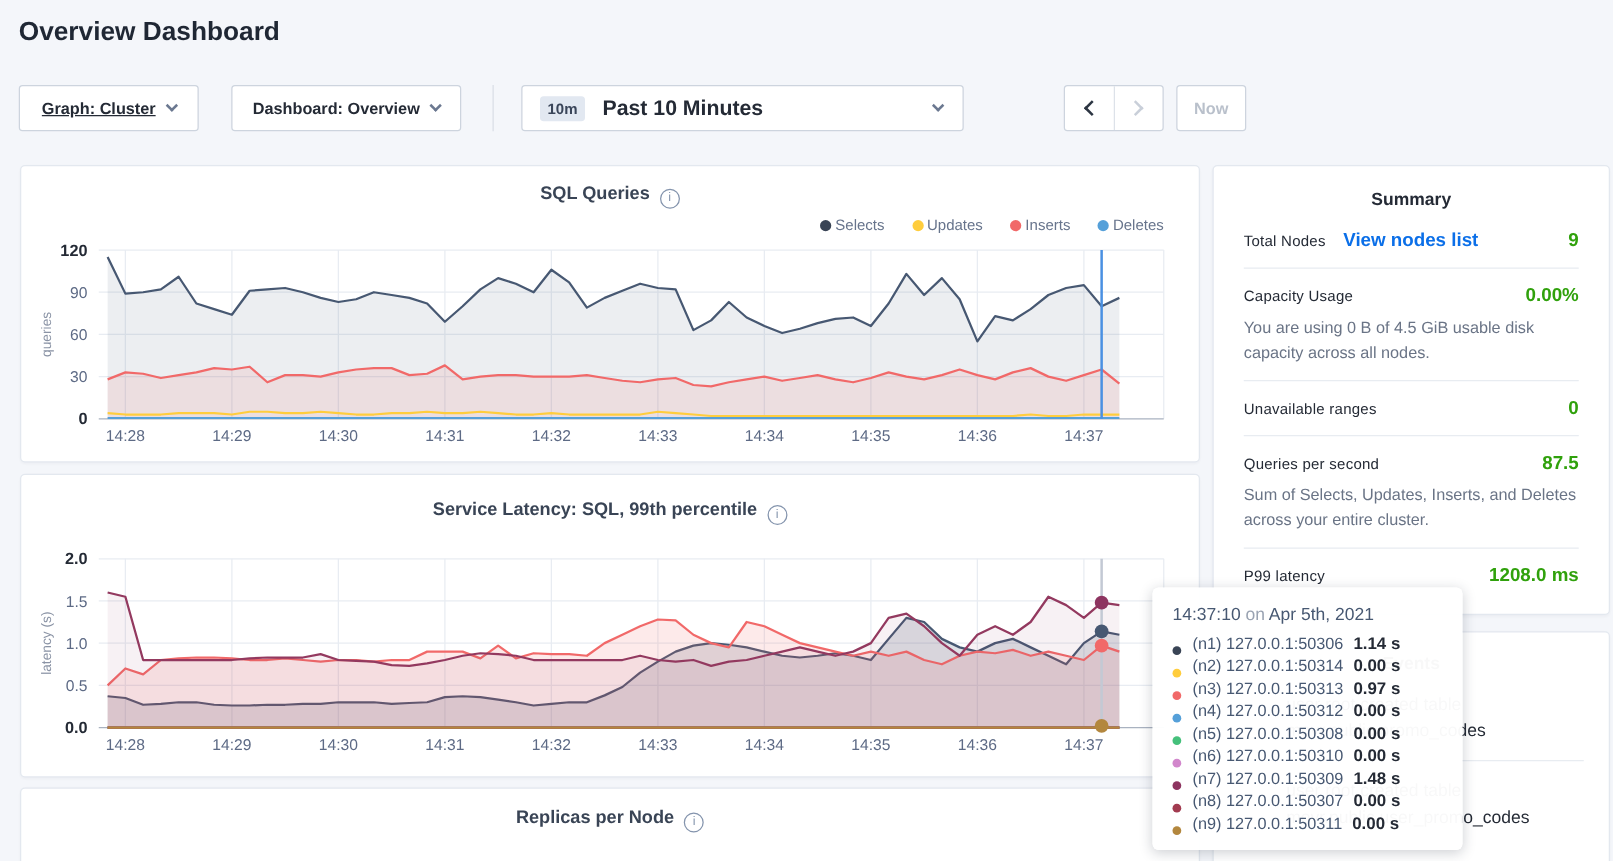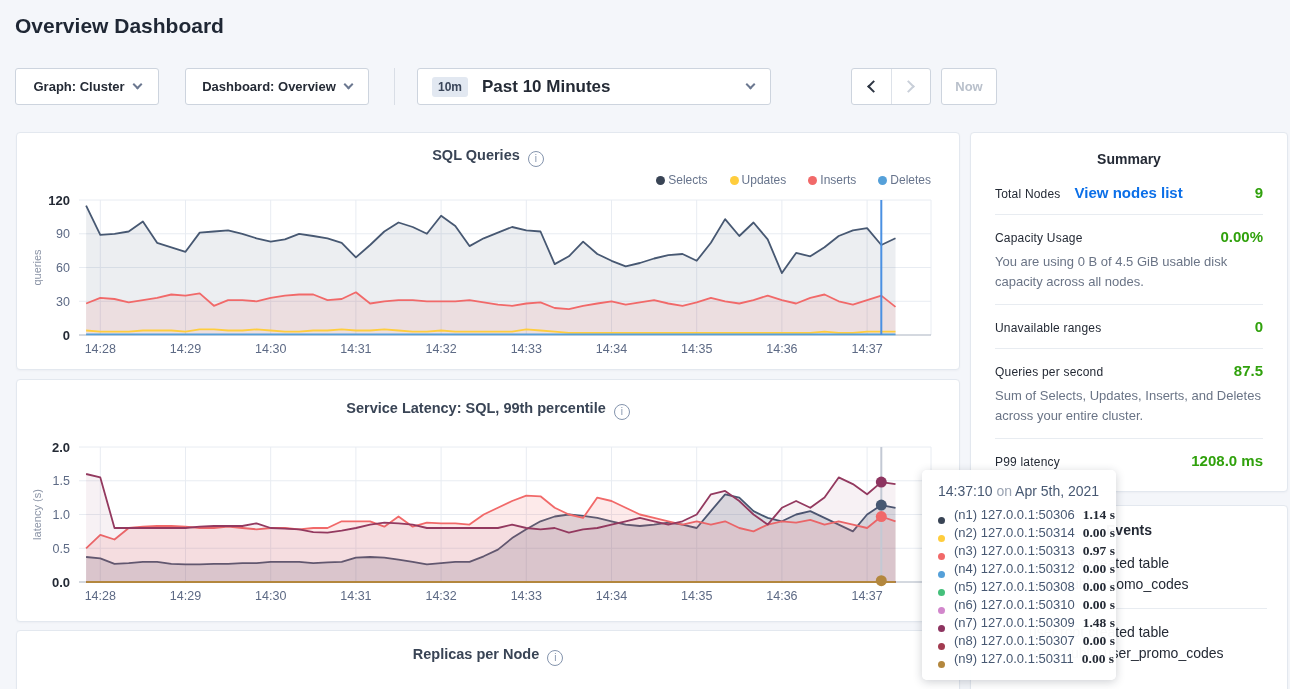--- a/index.html
+++ b/index.html
@@ -7,21 +7,21 @@
   body { font-family: "Liberation Sans", sans-serif; background:#f4f6fa; color:#242a35; }
   .app { position:relative; width:1290px; height:689px; overflow:hidden; }
 
   .page-title { position:absolute; left:15px; top:14px; font-size:21px; font-weight:600; color:#1f2734; }
 
   
   .controls { position:absolute; left:0; top:68px; width:100%; height:38px; }
   .btn { position:absolute; height:37px; background:#fff; border:1px solid #cdd4de; border-radius:3px;
          font-family:"Liberation Sans",sans-serif; font-size:13px; font-weight:700; color:#242a35;
          display:flex; align-items:center; justify-content:center; cursor:pointer; }
-  .dd-graph { left:15px; width:144px; }
+  .dd-graph { left:15px; width:144px;text-decoration:underline; }
   .dd-dash  { left:185px; width:184px; }
   .vsep { position:absolute; left:394px; top:0; width:1px; height:37px; background:#d9dee6; }
   .timesel { left:417px; width:354px; justify-content:flex-start; padding:0 14px; }
   .time-badge { background:#e2e8f1; color:#3a4559; font-size:12px; font-weight:700; border-radius:3px; padding:3px 6px; margin-right:14px; }
   .time-label { font-size:17px; font-weight:700; }
   .timesel .chev { position:absolute; right:16px; }
   .arrow-group { position:absolute; left:851px; top:0; width:80px; height:37px; border:1px solid #cdd4de; border-radius:3px; background:#fff; display:flex; }
   .arrow { flex:1; display:flex; align-items:center; justify-content:center; background:none; border:none; cursor:pointer; }
   .arrow.prev { border-right:1px solid #dde2e9; }
   .now-btn { left:941px; width:56px; color:#b9c0cb; cursor:default; }
@@ -63,28 +63,28 @@
   .sum-link { font-size:15px; font-weight:700; color:#0b6fe8; margin-left:14px; cursor:pointer; }
   .sum-value { margin-left:auto; font-size:15px; font-weight:700; color:#30a10c; }
   .sum-desc { font-size:13px; color:#6a7486; line-height:1.5; margin-top:7px; }
 
   
   .events-title { text-align:center; font-size:14px; font-weight:700; padding:16px 0 2px; }
   .event-item { margin:0 20px; padding:13px 4px 13px 38px; border-bottom:1px solid #e8ecf1; font-size:14px; color:#242a35; line-height:1.5; }
   .event-item:last-child { border-bottom:none; }
 
   
-  .tooltip { position:absolute; left:922px; top:470px; width:194px; background:rgba(255,255,255,.97);
+  .tooltip { position:absolute; left:922px; top:470px; width:248px; background:rgba(255,255,255,.97);
              border-radius:5px; box-shadow:0 2px 10px rgba(30,40,60,.22); padding:13px 14px 12px 16px; z-index:20; }
   .tt-head { font-size:14px; color:#475872; margin-bottom:7px; }
   .tt-on { color:#9aa3b2; }
   .tt-row { display:flex; align-items:flex-end; font-size:13px; color:#475872; line-height:18px; white-space:nowrap; }
   .tt-dot { width:7px; height:7px; border-radius:50%; margin-right:9px; flex:none; }
   .tt-node { }
-  .tt-value { font-weight:700; color:#242a35; margin-left:8px; font-size:13.5px;font-family:Liberation Serif, serif; }
+  .tt-value { font-weight:700; color:#242a35; margin-left:8px; font-size:13.5px; }
 </style>
 </head>
 <body>
 
 <div class="app">
 
   <h1 class="page-title">Overview Dashboard</h1>
 
   <div class="controls">
     <button class="btn dd-graph">

